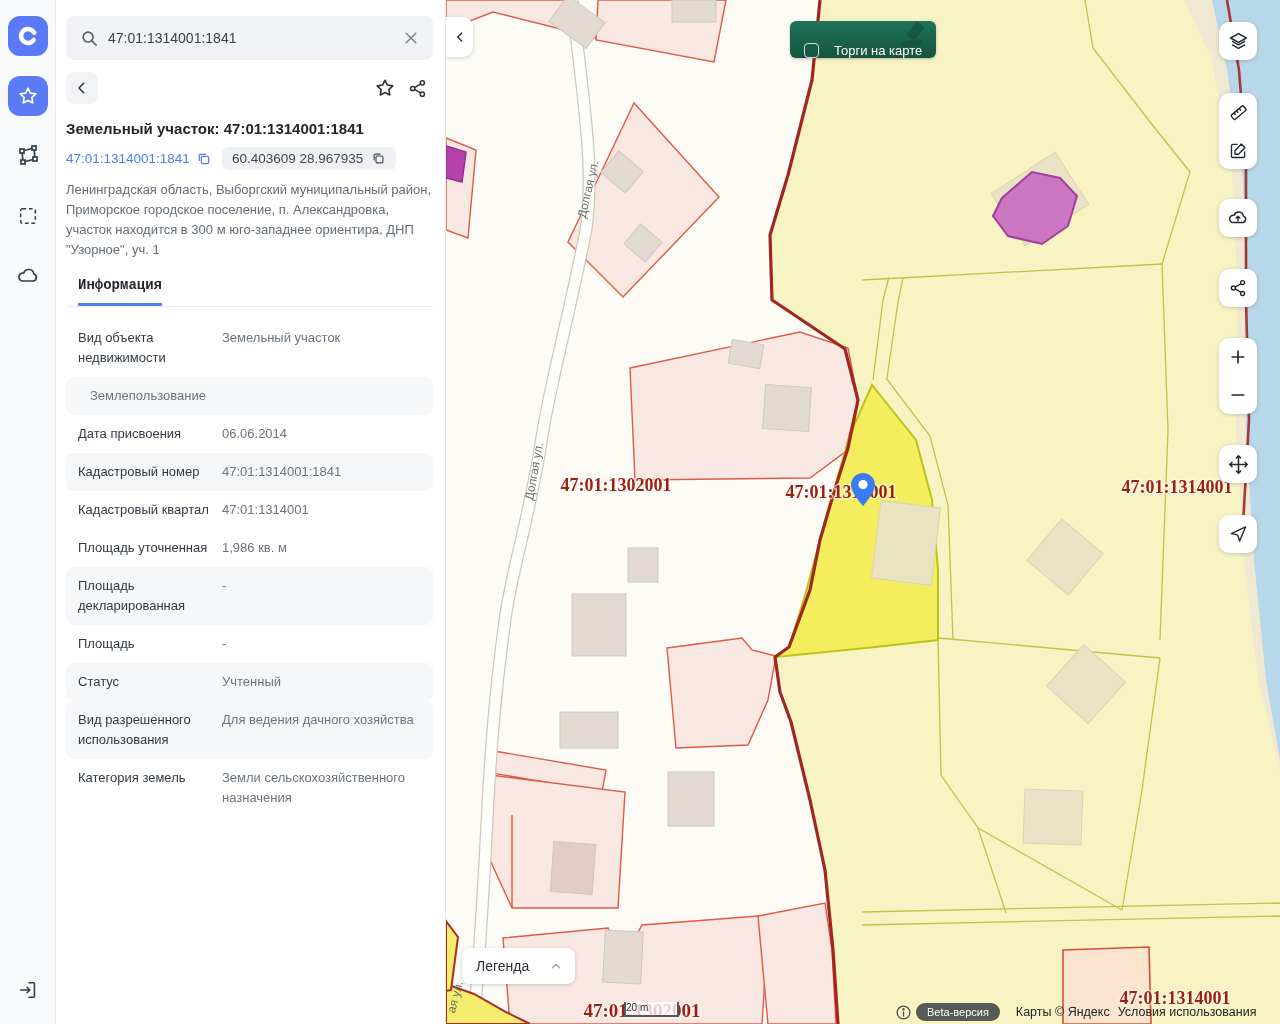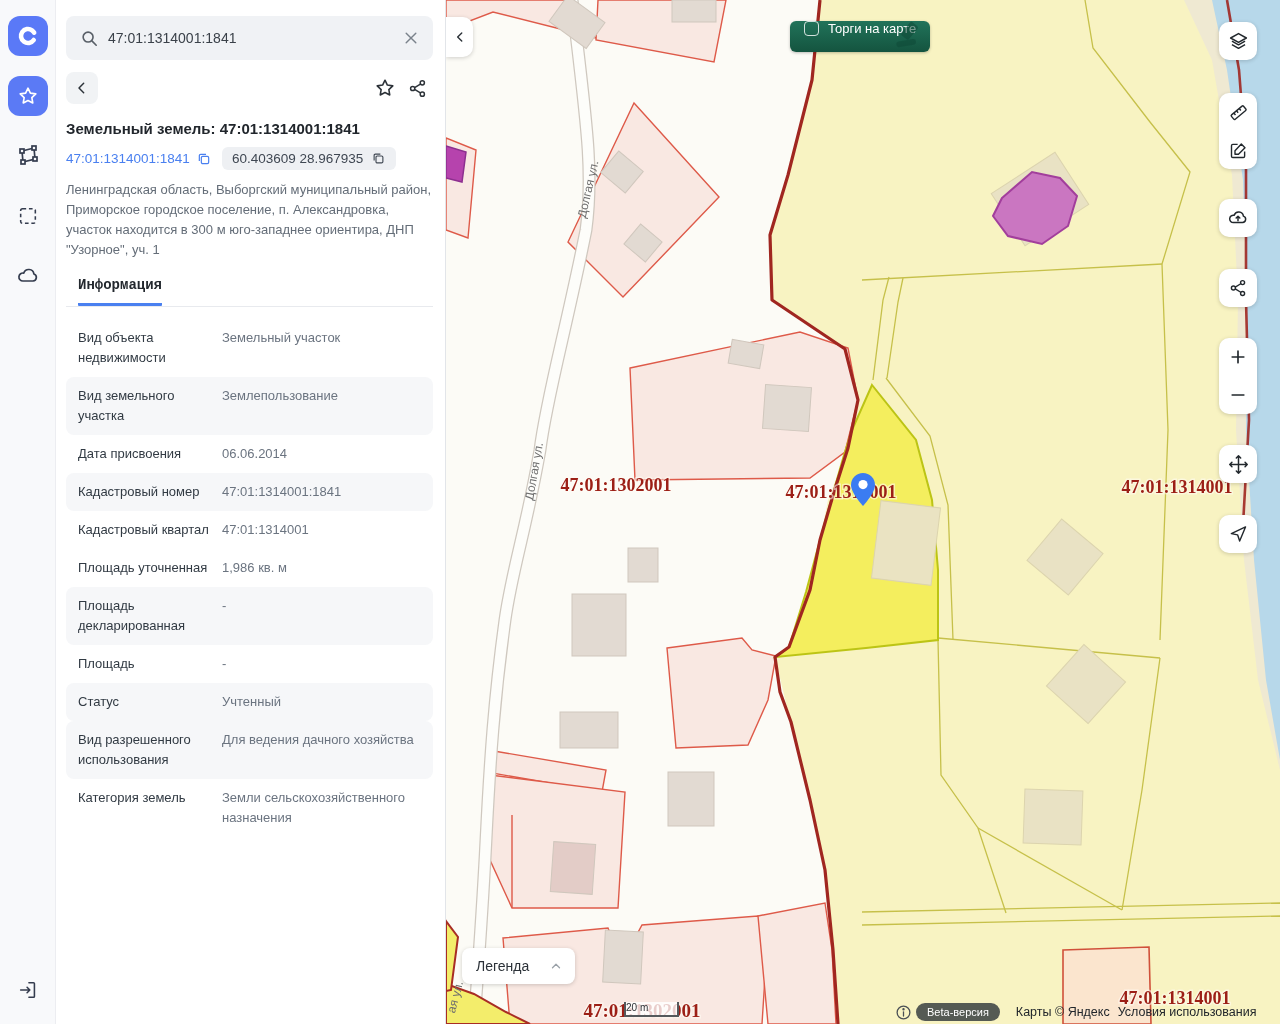--- a/index.html
+++ b/index.html
@@ -36,21 +36,21 @@
   .row .val { flex:1; padding-left:12px; font-size:13px; line-height:20px; color:#6b7480; }
   .expand { display:inline-block; margin-top:4px; color:#3e78e8; text-decoration:underline; cursor:pointer; }
 
   
   .map { position:relative; flex:1; overflow:hidden; background:#fcfbf6; }
   .map svg.base { position:absolute; left:0; top:0; }
   .mlabel { font-family:"Liberation Serif", serif; font-weight:bold; fill:#9c1f16; paint-order:stroke; stroke:rgba(255,252,244,.55); stroke-width:3px; }
   .stlabel { font-family:"Liberation Sans", sans-serif; fill:#6e6e6e; font-size:12px; }
 
   .collapse-tab { position:absolute; left:0; top:17px; width:27px; height:40px; background:#fff; border-radius:0 10px 10px 0; box-shadow:0 1px 4px rgba(0,0,0,.18); display:flex; align-items:center; justify-content:center; cursor:pointer; }
-  .trades { position:absolute; left:344px; top:21px; height:31px; background:linear-gradient(180deg,#21735a,#14543f); border-radius:6px; display:flex; align-items:flex-start; gap:9px; padding:0 14px; color:#fff; font-size:13px; cursor:pointer; box-shadow:0 1px 3px rgba(0,0,0,.25); overflow:hidden; }
+  .trades { position:absolute; left:344px; top:21px; height:37px; background:linear-gradient(180deg,#21735a,#14543f); border-radius:6px; display:flex; align-items:flex-end; gap:15px; padding:0 14px; color:#fff; font-size:13px; cursor:pointer; box-shadow:0 1px 3px rgba(0,0,0,.25); overflow:hidden; }
   .trades .cb { width:15px; height:15px; border:1.5px solid rgba(255,255,255,.8); border-radius:4px; flex:none; }
   .trades .gavel { position:absolute; right:4px; top:-2px; opacity:.55; }
 
   .ctl { position:absolute; left:773px; width:38px; background:#fff; border-radius:10px; box-shadow:0 1px 4px rgba(0,0,0,.18); display:flex; flex-direction:column; align-items:center; }
   .ctl .cbtn { width:38px; height:38px; display:flex; align-items:center; justify-content:center; cursor:pointer; }
 
   .legend { position:absolute; left:16px; top:948px; height:36px; background:#fff; border-radius:8px; box-shadow:0 1px 4px rgba(0,0,0,.18); display:flex; align-items:center; gap:20px; padding:0 12px 0 14px; font-size:14px; color:#2b3138; cursor:pointer; }
   .scalebar { position:absolute; left:162px; top:1002px; width:55px; height:15px; background:rgba(255,255,255,.78); border-left:2px solid #55595c; border-right:2px solid #55595c; border-bottom:2px solid #55595c; font-size:10px; color:#2d3135; text-align:left; line-height:12px;margin-left:16px; }
   .attr { position:absolute; top:1003px; display:flex; align-items:center; gap:8px; }
   .beta { background:rgba(56,62,65,.85); color:#fff; font-size:11px; padding:3px 11px; border-radius:11px; }
@@ -128,21 +128,21 @@
       <div class="iconbtn">
         <svg width="21" height="21" viewBox="0 0 24 24" fill="none" stroke="#2c3238" stroke-width="1.7">
           <circle cx="17.5" cy="5.5" r="2.4"></circle>
             <circle cx="6.5" cy="12" r="2.4"></circle>
             <circle cx="17.5" cy="18.5" r="2.4"></circle>
           <path d="M8.7 10.9l6.6-4M8.7 13.1l6.6 4"></path>
         </svg>
       </div>
     </div>
 
-    <div class="title">Земельный земель: 47:01:1314001:1841</div>
+    <div class="title">Земельный участок: 47:01:1314001:1841</div>
 
     <div class="chips">
       <span class="cadlink">
         <span>47:01:1314001:1841</span>
         <svg width="16" height="16" viewBox="0 0 24 24" fill="none" stroke="#4a80f0" stroke-width="1.8">
           <rect x="8" y="8" width="11" height="11" rx="2"></rect>
             <path d="M5 15V7a2 2 0 0 1 2-2h8"></path>
         </svg>
       </span>
       <span class="coordchip">
@@ -159,21 +159,20 @@
     <div class="tabs">
       <span class="tab">Информация</span>
     </div>
 
     <div class="table">
       <div class="row">
           <div class="lbl">Вид объекта недвижимости</div>
           <div class="val">Земельный участок</div>
         </div>
       <div class="row alt">
-          <div class="lbl">Вид земельного участка</div>
           <div class="val">Землепользование</div>
         </div>
       <div class="row">
           <div class="lbl">Дата присвоения</div>
           <div class="val">06.06.2014</div>
         </div>
       <div class="row alt">
           <div class="lbl">Кадастровый номер</div>
           <div class="val">47:01:1314001:1841</div>
         </div>

